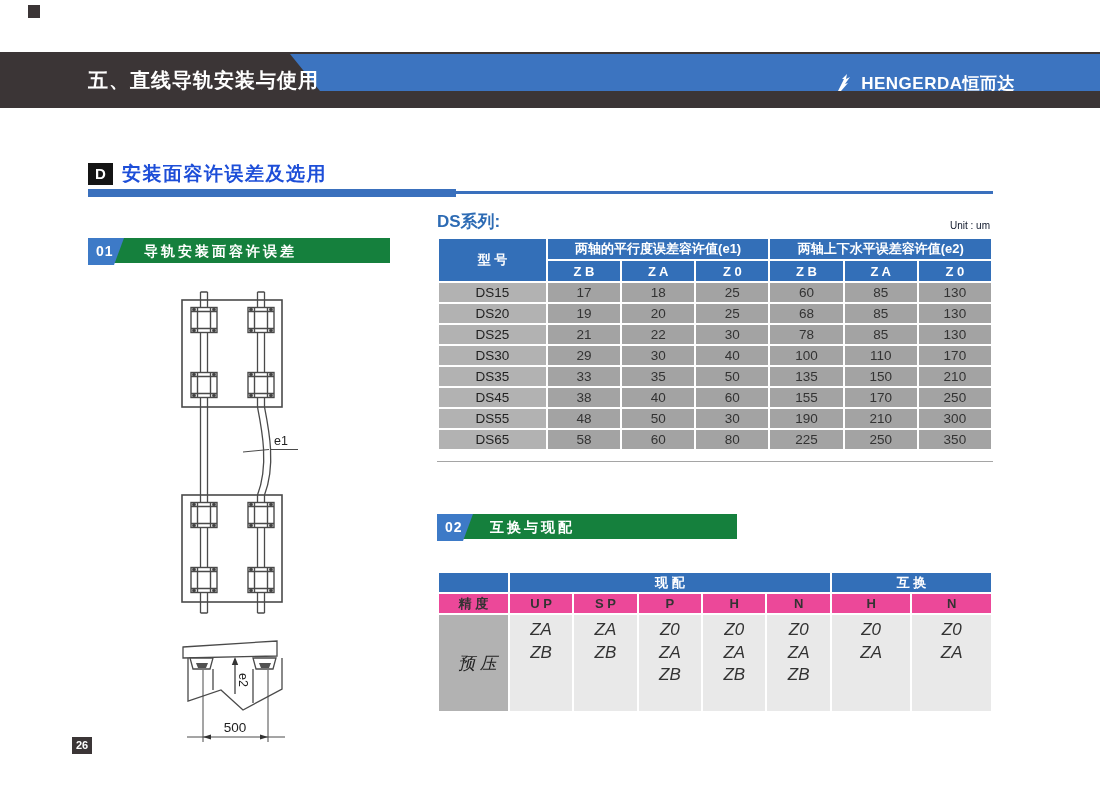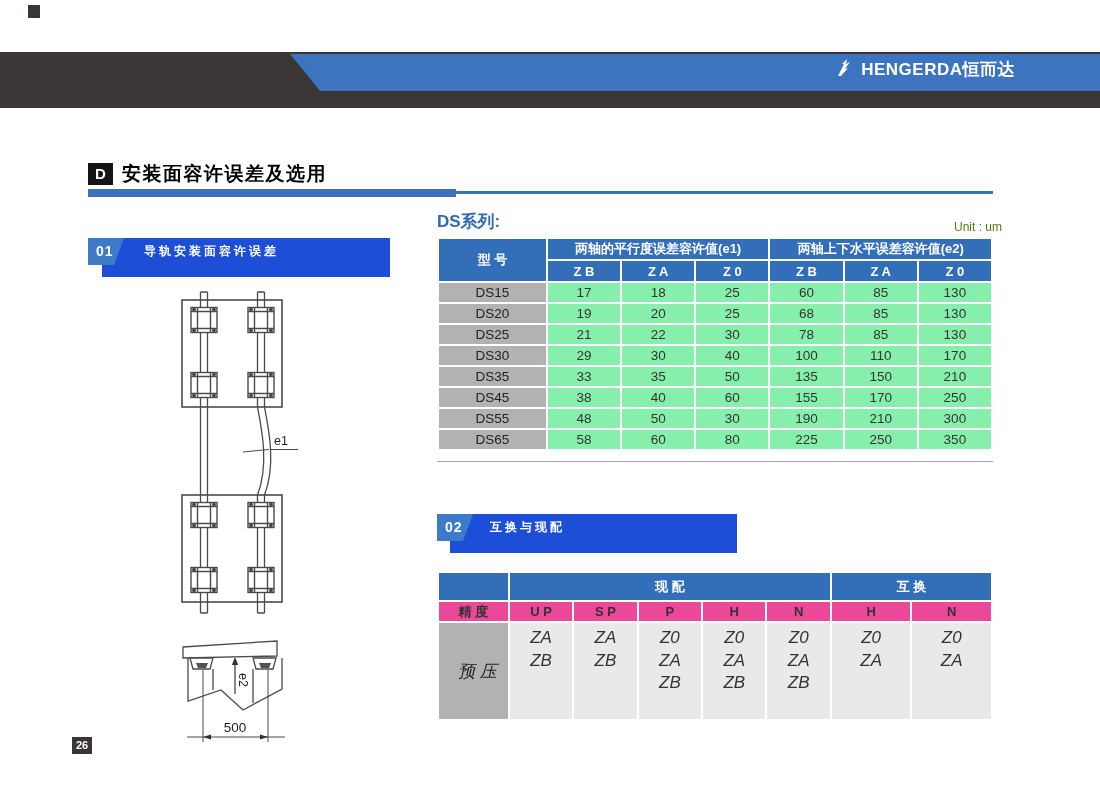--- a/index.html
+++ b/index.html
@@ -7,52 +7,52 @@
 
   .abs { position:absolute; }
 
   
   .corner-mark { left:28px; top:5px; width:12px; height:13px; background:#3b3536; }
 
   
   .header-bar { left:0; top:52px; width:1100px; height:56px; background:#3b3536; }
   .header-title { position:absolute; left:88px; top:0; height:56px; line-height:56px; color:#fff; font-size:20px; font-weight:bold; letter-spacing:1px; }
   .header-accent { position:absolute; left:290px; right:0; top:2px; height:37px; background:#3c74c0; clip-path:polygon(0 0,100% 0,100% 100%,30px 100%); }
-  .logo { position:absolute; right:85px; top:4px; height:37px; display:flex; align-items:flex-start; gap:5px; color:#fff; font-weight:bold; font-size:17px; letter-spacing:0.5px; }
+  .logo { position:absolute; right:85px; top:4px; height:37px; display:flex; align-items:flex-end; gap:5px; color:#fff; font-weight:bold; font-size:17px; letter-spacing:0.5px; }
 
   
   .d-box { left:88px; top:163px; width:25px; height:22px; background:#141414; color:#fff; font-size:15px; font-weight:bold; text-align:center; line-height:22px; }
-  .sec-title { left:122px; top:161px; font-size:19px; font-weight:bold; color:#000000; letter-spacing:1.5px; }
+  .sec-title { left:122px; top:161px; font-size:19px; font-weight:bold; color:#1d4ed8; letter-spacing:1.5px; }
   .underline-thick { left:88px; top:189px; width:368px; height:8px; background:#3a70bd; }
   .underline-thin  { left:456px; top:191px; width:537px; height:3px; background:#3a70bd; }
 
   
-  .banner-bar { height:39px; background:#1d4ed8; color:#fff; font-size:12px; font-weight:bold; letter-spacing:3px; line-height:27px; }
+  .banner-bar { height:25px; background:#15803d; color:#fff; font-size:14px; font-weight:bold; letter-spacing:3px; line-height:27px; }
   .banner-num { height:27px; background:#3d7ac7; color:#fff; font-size:14px; font-weight:bold; line-height:27px; padding-left:8px; letter-spacing:1px; clip-path:polygon(0 0,100% 0,calc(100% - 10px) 100%,0 100%); }
   .b01-bar { left:102px; top:238px; width:288px; padding-left:42px; }
   .b01-num { left:88px; top:238px; width:36px; }
   .b02-bar { left:450px; top:514px; width:287px; padding-left:40px; }
   .b02-num { left:437px; top:514px; width:36px; }
 
   
   .ds-label { left:437px; top:210px; color:#2d6bb4; font-size:17px; font-weight:bold; }
-  .unit-label { right:98px; top:220px; color:#4d7c0f; font-size:12px; }
+  .unit-label { right:110px; top:220px; color:#0f172a; font-size:10px; }
 
   
   table { border-collapse:separate; border-spacing:2px; table-layout:fixed; }
   .t1 { left:437px; top:237px; width:556px; }
   .t2 { left:437px; top:571px; width:556px; }
   th, td { text-align:center; vertical-align:middle; overflow:hidden; white-space:nowrap; }
   .t1 th { background:#336fb8; color:#fff; font-size:13px; font-weight:bold; height:20px; }
   .t1 td { font-size:13.5px; height:19px; }
   .td-model { background:#b2b2b2; color:#222; }
-  .td-val { background:#86efac; color:#333; }
+  .td-val { background:#a3a3a3; color:#333; }
   .t1-underline { left:437px; top:461px; width:556px; height:1px; background:#a5a5a5; }
 
-  .t2 th.blue { background:#336fb8; color:#fff; font-size:13px; font-weight:bold; height:27px; }
+  .t2 th.blue { background:#336fb8; color:#fff; font-size:13px; font-weight:bold; height:19px; }
   .t2 th.gray { background:#ec4899; color:#333; font-size:13px; font-weight:bold; height:19px; }
   .t2 td { font-size:17px;font-style:italic; }
   .t2 .td-rowlabel { background:#b2b2b2; color:#222; height:96px;padding-left:8px; }
   .t2 .td-list { background:#e9e9e9; color:#333; vertical-align:top; padding-top:4px; line-height:22.5px; }
 
   
   .diagram { left:165px; top:280px; }
   .page-num { left:72px; top:737px; width:20px; height:17px; background:#3b3536; color:#fff; font-size:11px; font-weight:bold; text-align:center; line-height:17px; }
 </style>
 </head>
@@ -62,20 +62,21 @@
 
 <div class="abs header-bar">
   <div class="header-accent">
     <div class="logo">
       <svg width="22" height="22" viewBox="0 0 22 22">
         <path d="M4 18 L10 6 L8 6 L13 1 L12 6 L16 4 L11 11 L14 10 L7 18 Z" fill="#fff"></path>
       </svg>
       <span>HENGERDA恒而达</span>
     </div>
   </div>
+  <div class="header-title">五、直线导轨安装与使用</div>
 </div>
 
 <div class="abs d-box">D</div>
 <div class="abs sec-title">安装面容许误差及选用</div>
 <div class="abs underline-thick"></div>
 <div class="abs underline-thin"></div>
 
 <div class="abs banner-bar b01-bar">导轨安装面容许误差</div>
 <div class="abs banner-num b01-num">01</div>
 

